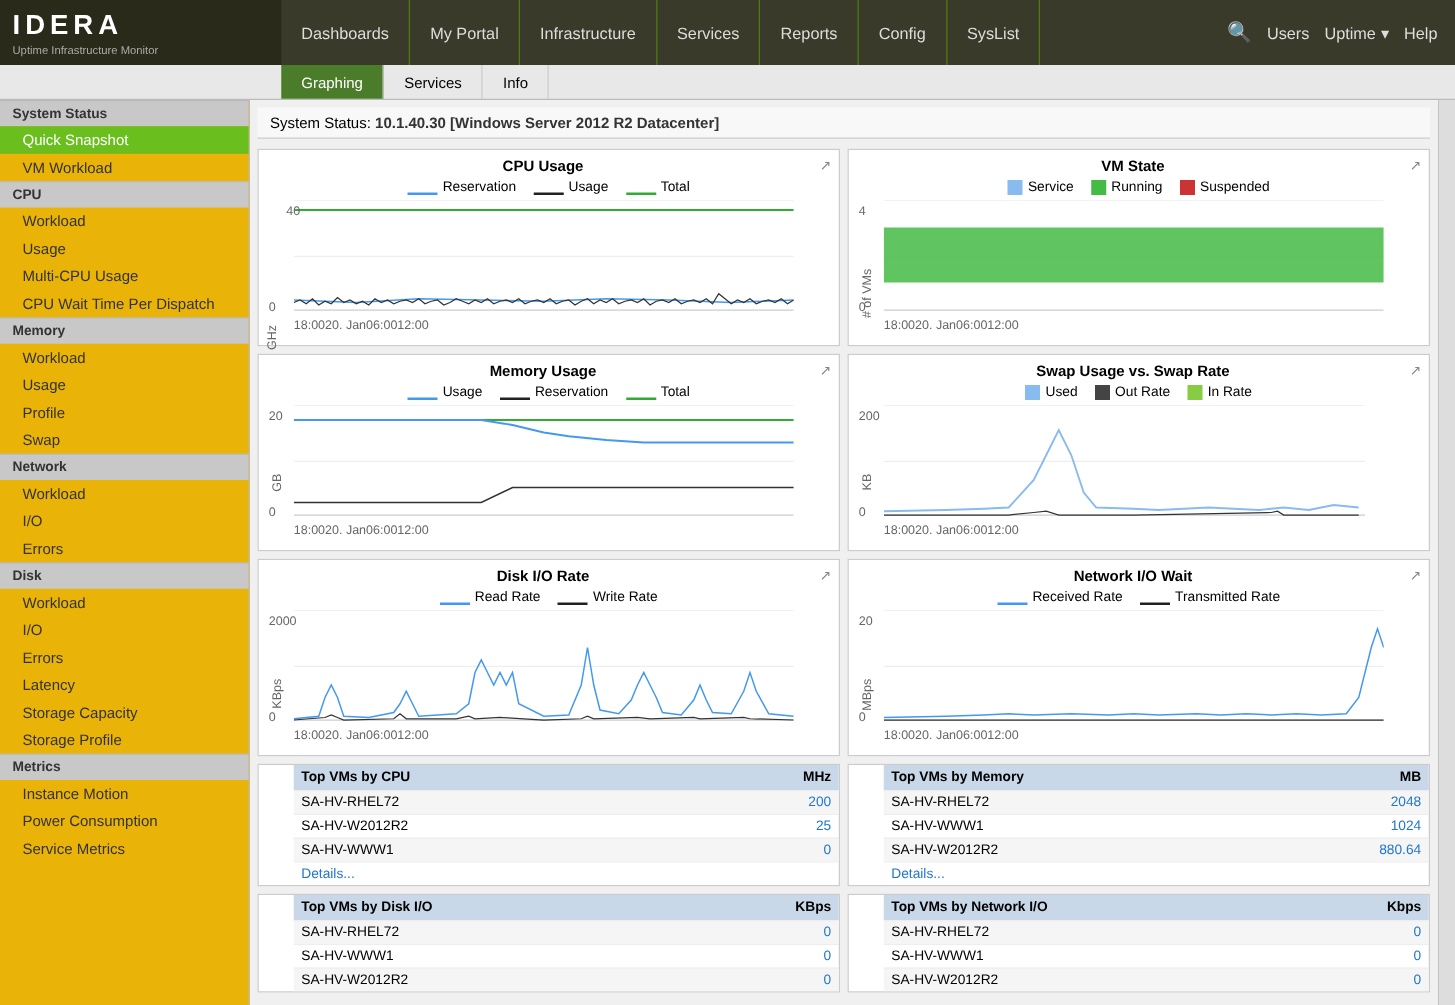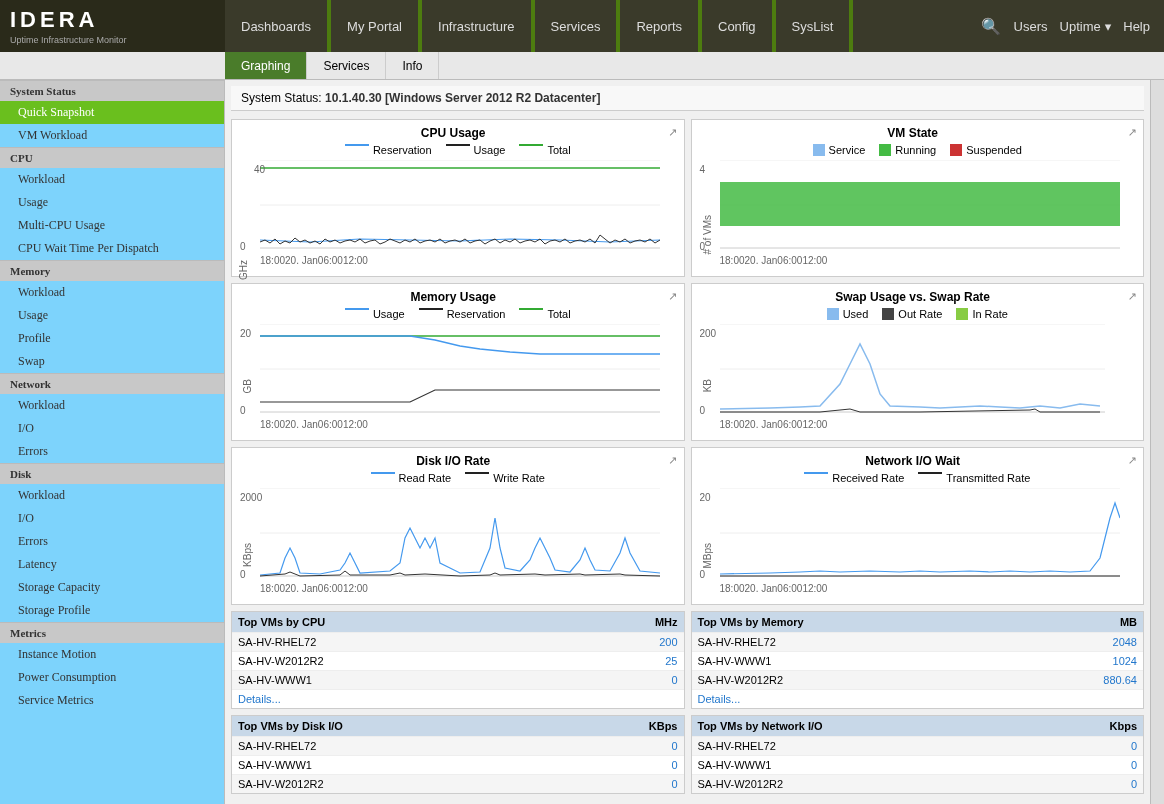--- a/index.html
+++ b/index.html
@@ -37,21 +37,21 @@
       align-items: stretch;
       flex: 1;
     }
     .nav-item {
       color: #ddd;
       padding: 0 16px;
       display: flex;
       align-items: center;
       cursor: pointer;
       font-size: 13px;
-      border-right: 4px solid #4d7c0f;
+      border-right: 1px solid #4d7c0f;
     }
     #nav-right {
       display: flex;
       align-items: center;
       gap: 12px;
       padding: 0 14px;
       color: #ddd;
     }
     .nav-right-item {
       color: #ddd;
@@ -91,26 +91,25 @@
     }
 
     
     #main-layout {
       display: flex;
       height: calc(804px - 52px - 28px);
     }
 
     
     #sidebar {
-      width: 225px;
-      background: #7dd3fc;
+      width: 200px;
+      background: #eab308;
       border-right: 1px solid #bbb;
       overflow-y: auto;
       flex-shrink: 0;
-      font-family: Liberation Serif, serif;
     }
     .sidebar-section-header {
       background: #c8c8c8;
       padding: 4px 10px;
       font-weight: bold;
       font-size: 11px;
       color: #333;
       border-top: 1px solid #bbb;
     }
     .sidebar-item {
@@ -165,21 +164,21 @@
     }
     .chart-legend {
       display: flex;
       gap: 14px;
       font-size: 11px;
       margin-bottom: 4px;
       justify-content: center;
     }
     .legend-item {
       display: flex;
-      align-items: flex-start;
+      align-items: flex-end;
       gap: 4px;
     }
     .legend-line {
       width: 24px;
       height: 2px;
     }
     .legend-box {
       width: 12px;
       height: 12px;
     }
@@ -206,20 +205,21 @@
     .table-grid {
       display: grid;
       grid-template-columns: 1fr 1fr;
       gap: 6px;
       margin-bottom: 6px;
     }
     .data-table {
       background: white;
       border: 1px solid #ccc;
       font-size: 11px;
+      padding-left: 28px;
     }
     .data-table-header {
       display: flex;
       justify-content: space-between;
       background: #c8d8e8;
       padding: 4px 6px;
       font-weight: bold;
     }
     .data-table-row {
       display: flex;

